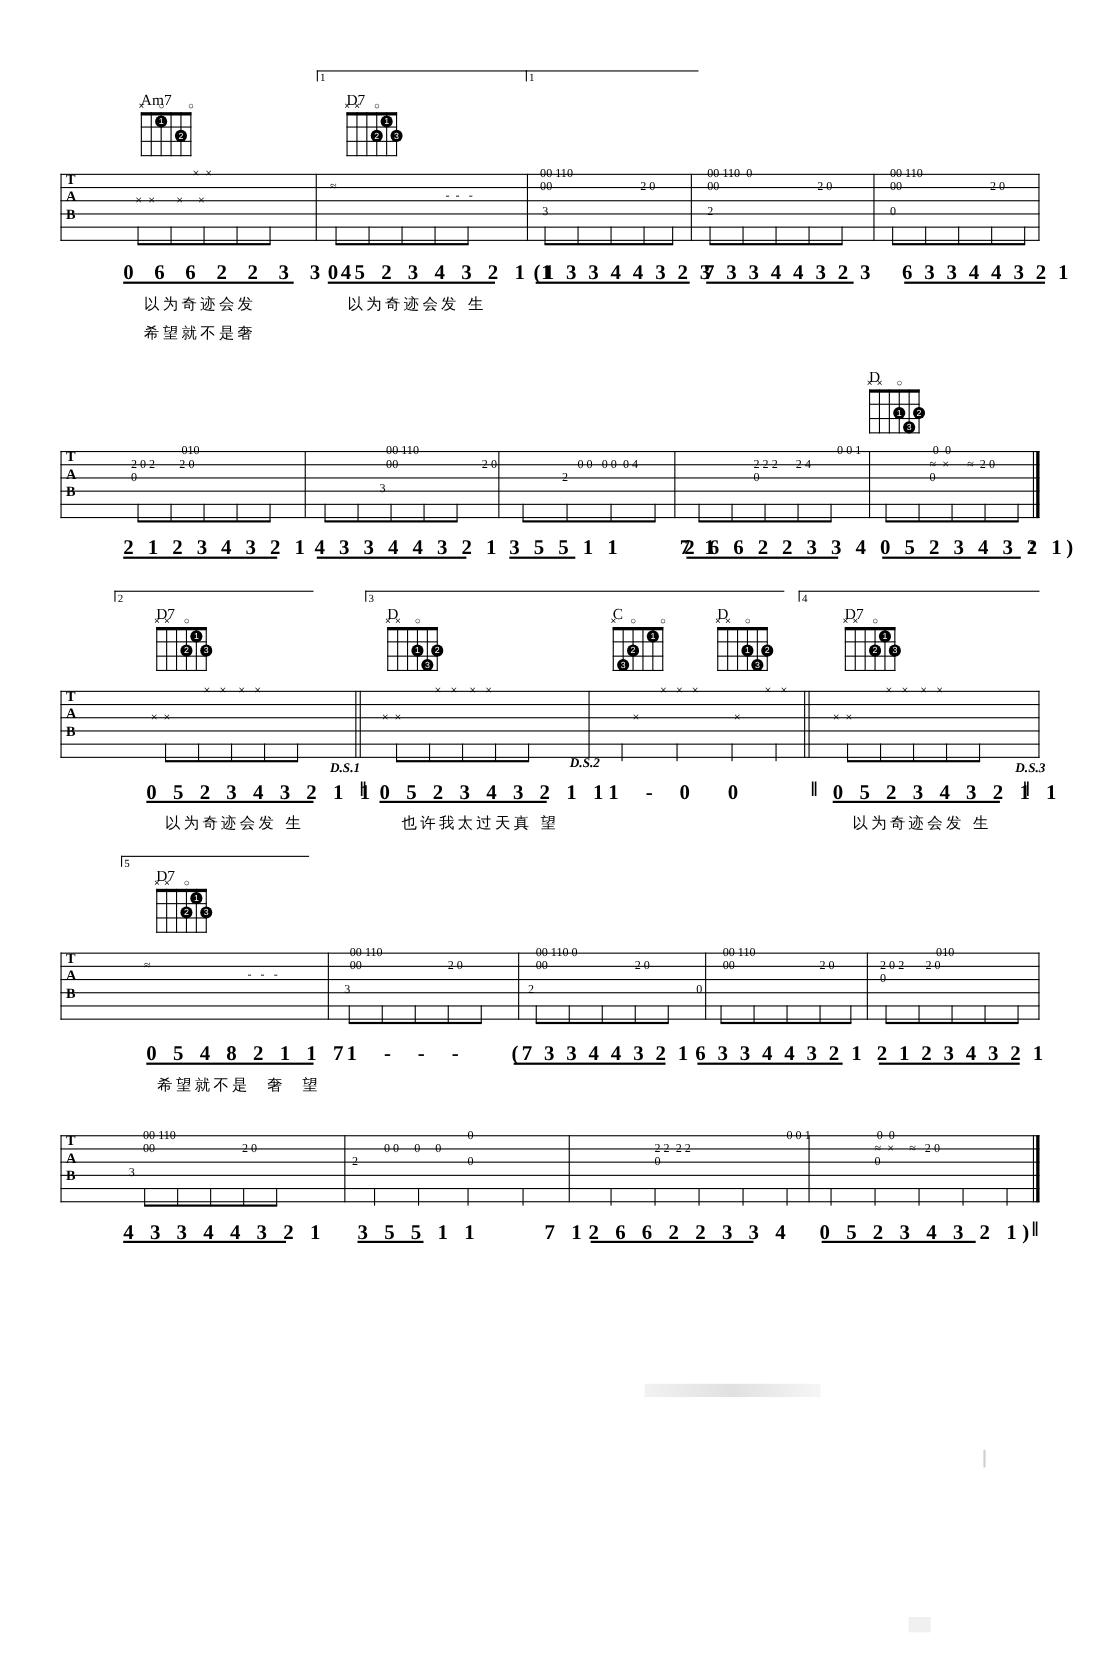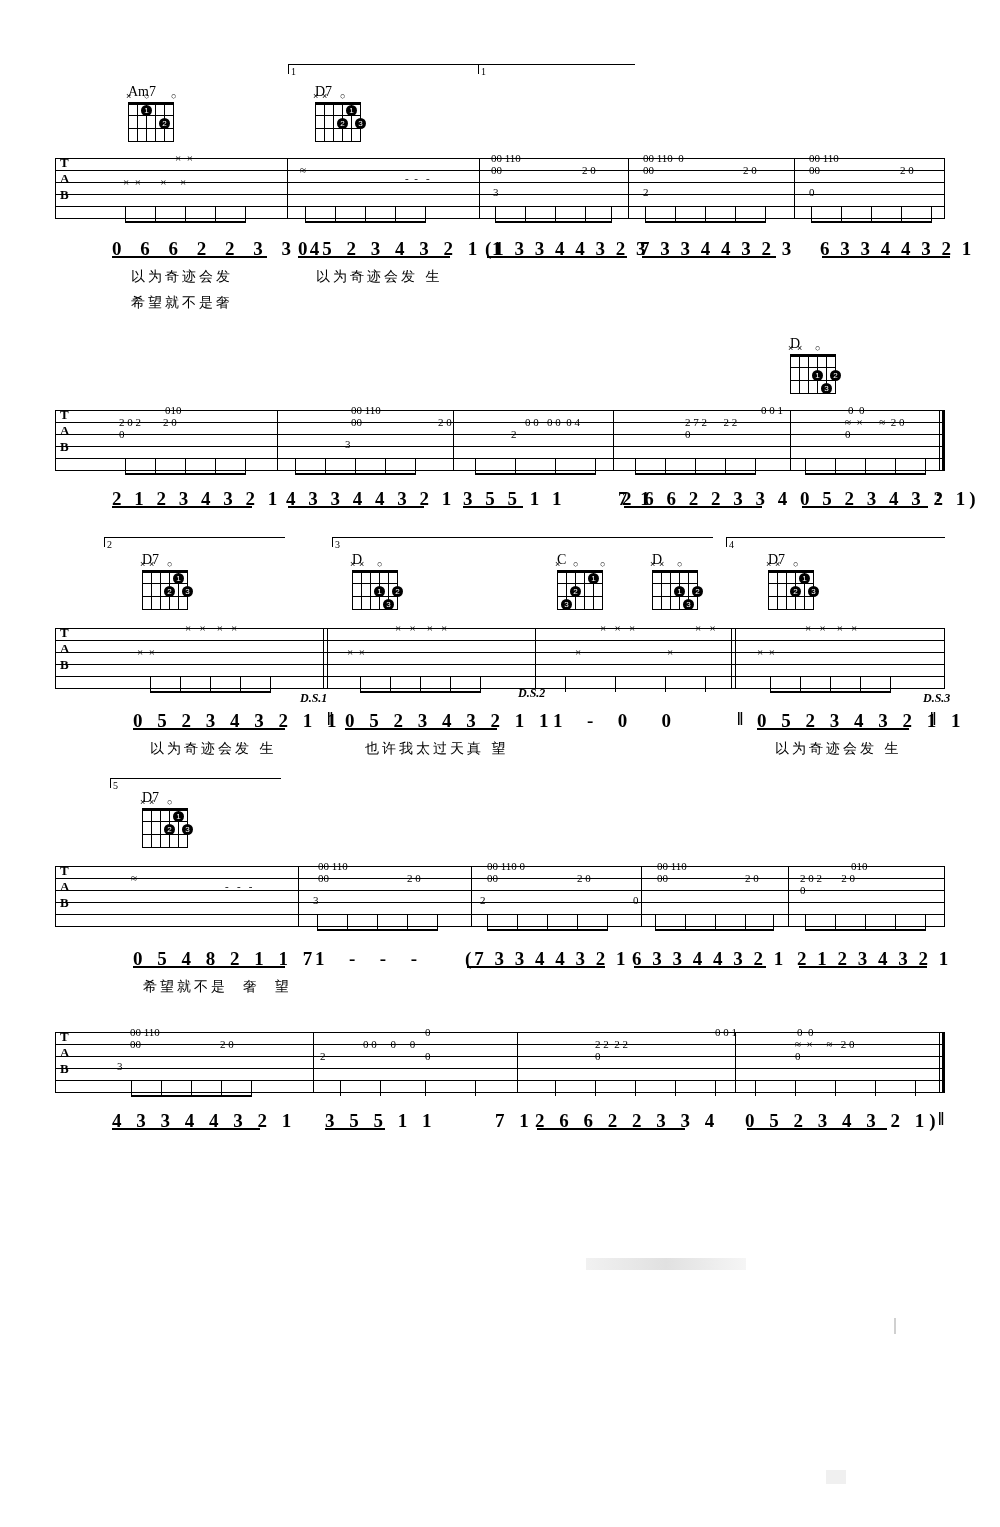--- a/index.html
+++ b/index.html
@@ -220,21 +220,21 @@
 
       <div class="tabnum" style="left:110px;top:-6px;">010</div>
       <div class="tabnum" style="left:64px;top:6px;">2 0 2        2 0</div>
       <div class="tabnum" style="left:64px;top:18px;">0</div>
       <div class="tabnum" style="left:296px;top:-6px;">00 110</div>
       <div class="tabnum" style="left:296px;top:6px;">00</div>
       <div class="tabnum" style="left:383px;top:6px;">2 0</div>
       <div class="tabnum" style="left:290px;top:28px;">3</div>
       <div class="tabnum" style="left:470px;top:6px;">0 0   0 0  0 4</div>
       <div class="tabnum" style="left:456px;top:18px;">2</div>
-      <div class="tabnum" style="left:630px;top:6px;">2 7 2      2 2</div>
+      <div class="tabnum" style="left:630px;top:6px;">2 2 2      2 4</div>
       <div class="tabnum" style="left:706px;top:-6px;">0 0 1</div>
       <div class="tabnum" style="left:630px;top:18px;">0</div>
       <div class="tabnum" style="left:793px;top:-6px;">0  0</div>
       <div class="tabnum" style="left:790px;top:6px;">≈  ×      ≈  2 0</div>
       <div class="tabnum" style="left:790px;top:18px;">0</div>
 
       <div class="stem" style="left:70px;top:48px;height:16px;"></div>
         <div class="stem" style="left:100px;top:48px;height:16px;"></div>
       <div class="stem" style="left:130px;top:48px;height:16px;"></div>
         <div class="stem" style="left:160px;top:48px;height:16px;"></div>
@@ -582,21 +582,21 @@
       <div class="bar" style="left:884px;top:0;height:61px;"></div>
       <div class="barthick" style="left:887px;top:0;height:61px;"></div>
       <div class="tabmark" style="top:-1px;">T</div>
       <div class="tabmark" style="top:15px;">A</div>
       <div class="tabmark" style="top:31px;">B</div>
 
       <div class="tabnum" style="left:75px;top:-6px;">00 110</div>
       <div class="tabnum" style="left:75px;top:6px;">00</div>
       <div class="tabnum" style="left:165px;top:6px;">2 0</div>
       <div class="tabnum" style="left:62px;top:28px;">3</div>
-      <div class="tabnum" style="left:308px;top:6px;">0 0     0     0</div>
+      <div class="tabnum" style="left:294px;top:6px;">0 0     0     0</div>
       <div class="tabnum" style="left:370px;top:-6px;">0</div>
       <div class="tabnum" style="left:265px;top:18px;">2</div>
       <div class="tabnum" style="left:370px;top:18px;">0</div>
       <div class="tabnum" style="left:540px;top:6px;">2 2  2 2</div>
       <div class="tabnum" style="left:660px;top:-6px;">0 0 1</div>
       <div class="tabnum" style="left:540px;top:18px;">0</div>
       <div class="tabnum" style="left:742px;top:-6px;">0  0</div>
       <div class="tabnum" style="left:740px;top:6px;">≈  ×     ≈   2 0</div>
       <div class="tabnum" style="left:740px;top:18px;">0</div>
 

